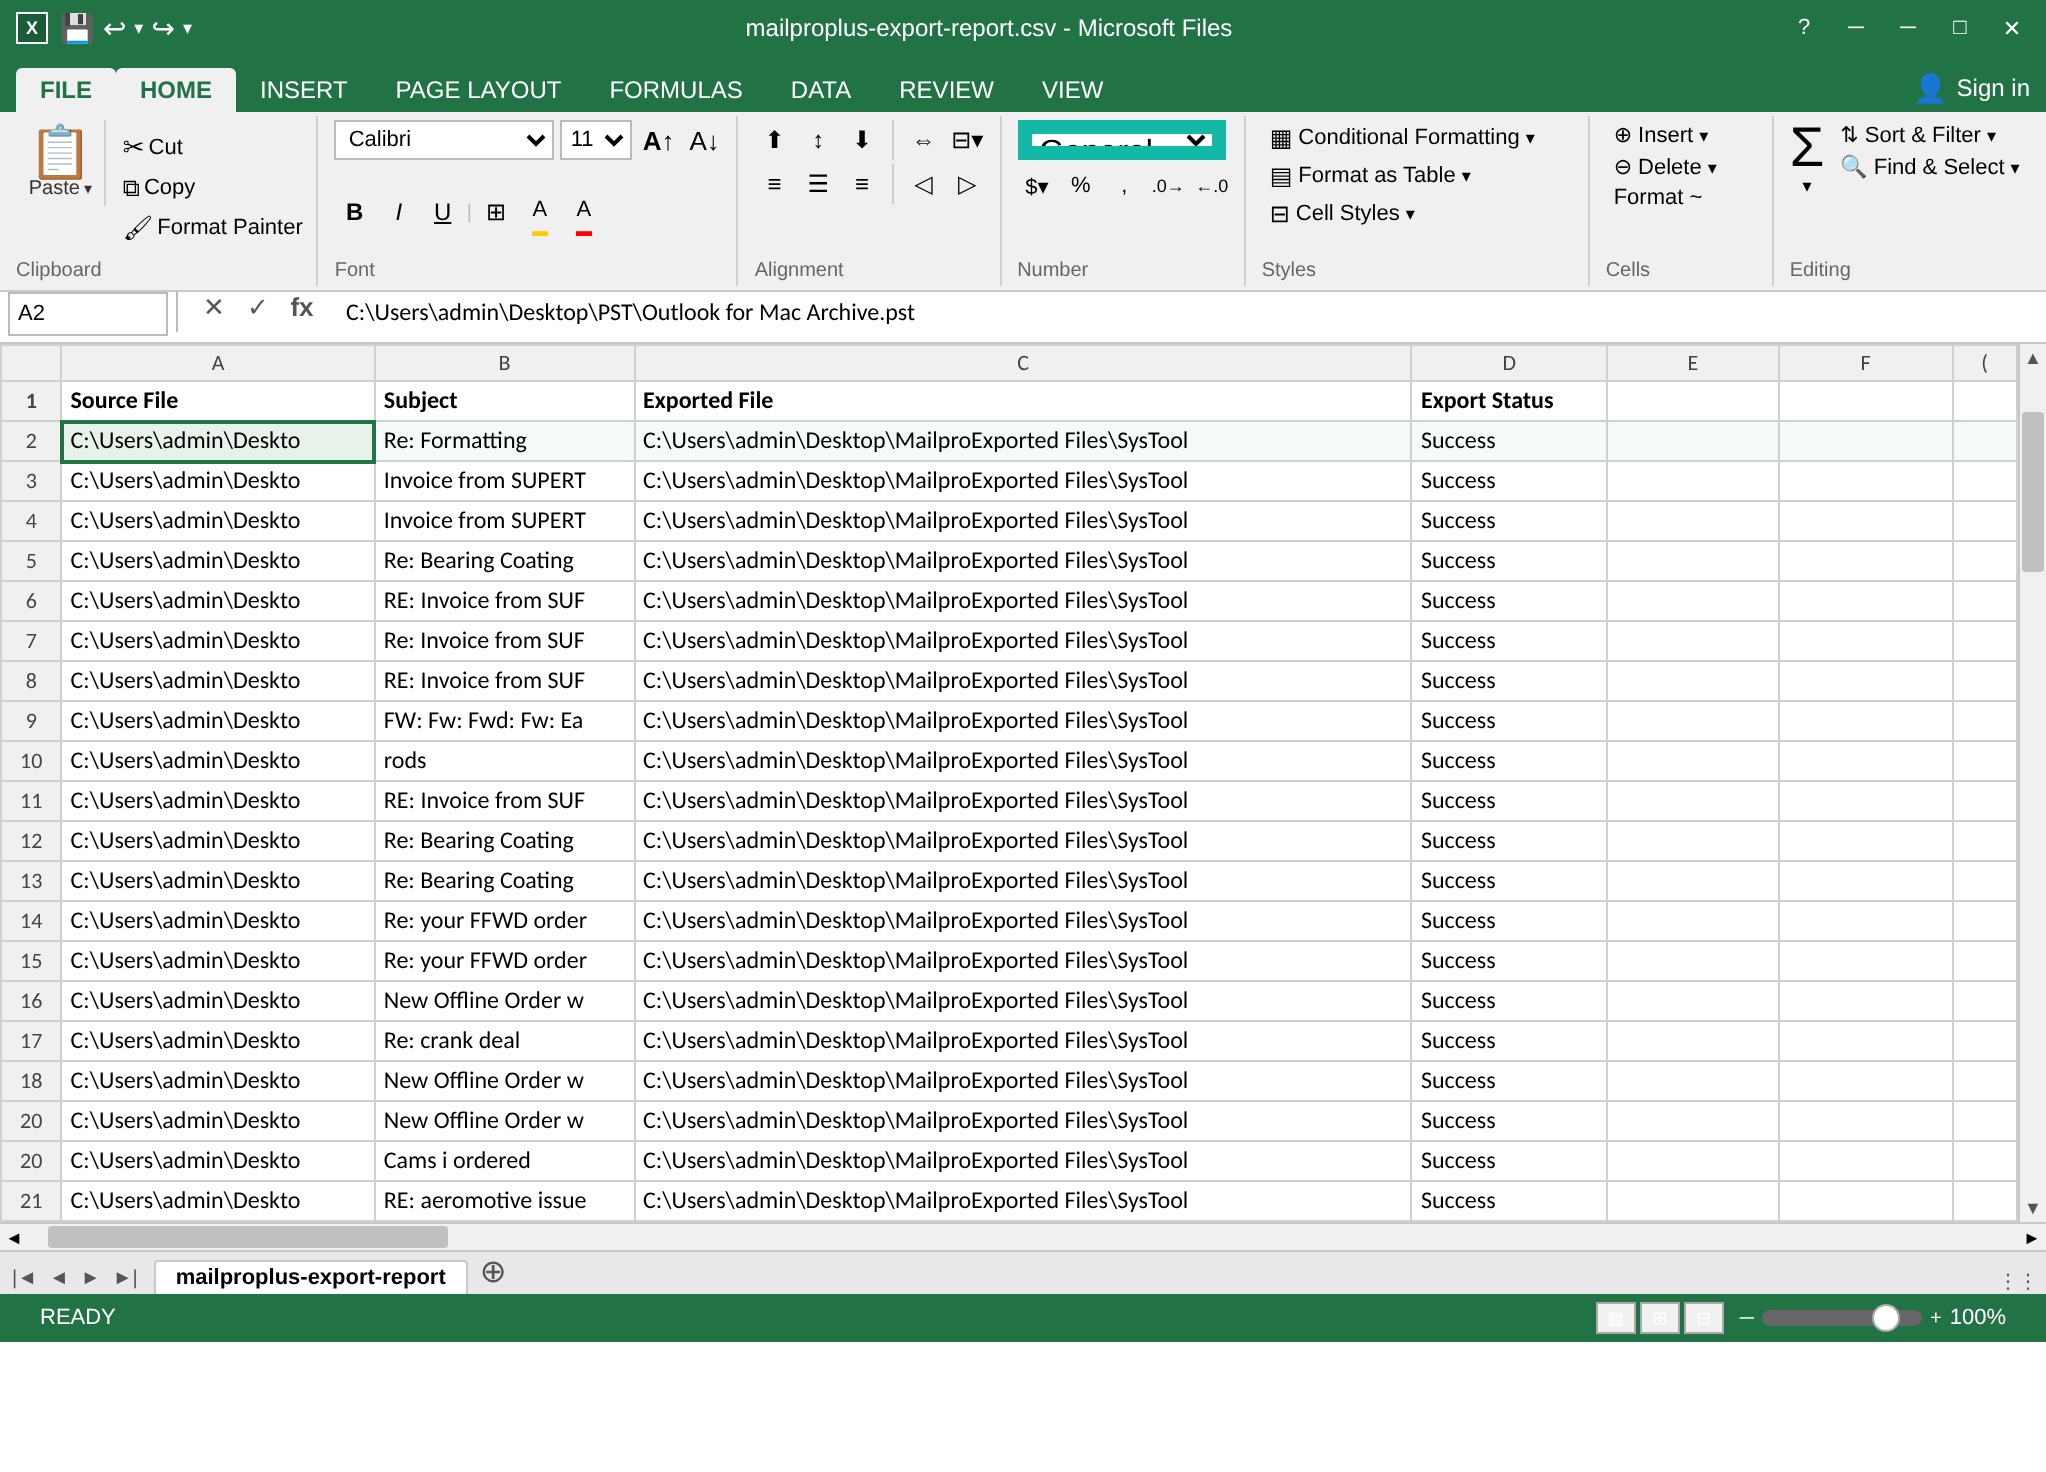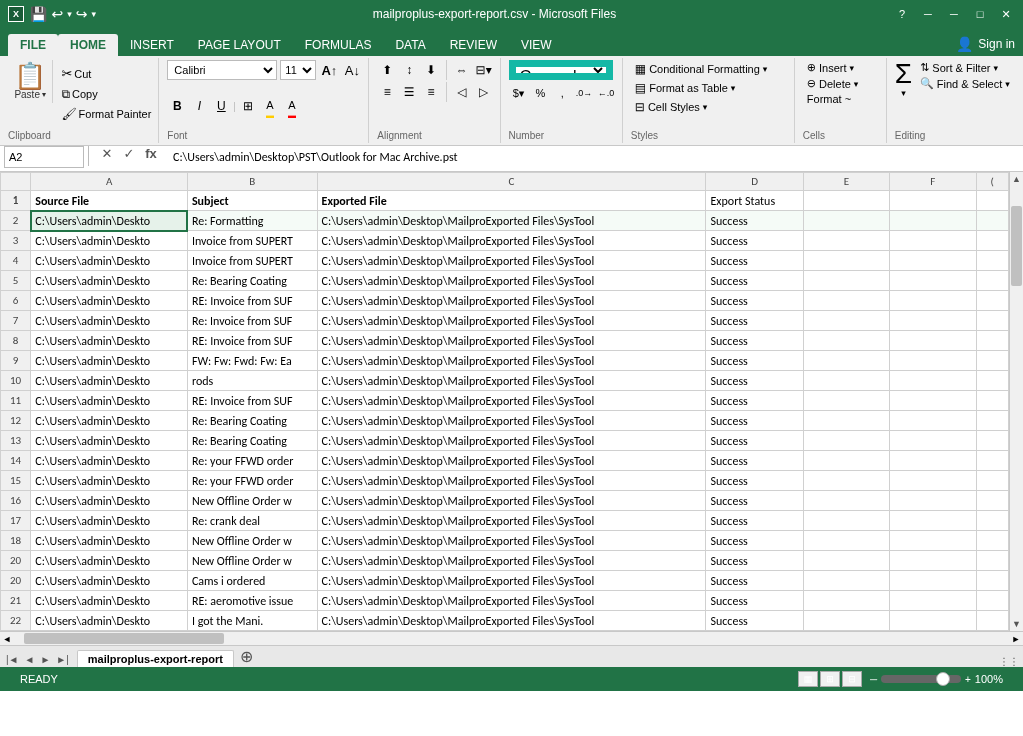--- a/index.html
+++ b/index.html
@@ -486,21 +486,21 @@
             <th class="col-header" style="width:30px">(</th>
           </tr>
         </thead>
         <tbody id="sheet-body">
 
           <tr class="header-row">
             <td class="row-num">1</td>
             <td class="col-a" style="font-weight:bold">Source File</td>
             <td class="col-b" style="font-weight:bold">Subject</td>
             <td class="col-c" style="font-weight:bold">Exported File</td>
-            <td class="col-d" style="font-weight:normal">Export Status</td>
+            <td class="col-d" style="font-weight:bold">Export Status</td>
             <td class="col-e"></td>
             <td class="col-f"></td>
             <td></td>
           </tr>
         <tr class="active-row">
               <td class="row-num">2</td>
               <td class="col-a selected-cell">C:\Users\admin\Deskto</td>
               <td class="col-b">Re: Formatting</td>
               <td class="col-c">C:\Users\admin\Desktop\MailproExported Files\SysTool</td>
               <td class="col-d">Success</td>
@@ -691,30 +691,20 @@
             <tr>
               <td class="row-num">21</td>
               <td class="col-a">C:\Users\admin\Deskto</td>
               <td class="col-b">RE: aeromotive issue</td>
               <td class="col-c">C:\Users\admin\Desktop\MailproExported Files\SysTool</td>
               <td class="col-d">Success</td>
               <td class="col-e"></td>
               <td class="col-f"></td>
               <td></td>
             </tr>
-            <tr>
-              <td class="row-num">22</td>
-              <td class="col-a">C:\Users\admin\Deskto</td>
-              <td class="col-b">I got the Mani.</td>
-              <td class="col-c">C:\Users\admin\Desktop\MailproExported Files\SysTool</td>
-              <td class="col-d">Success</td>
-              <td class="col-e"></td>
-              <td class="col-f"></td>
-              <td></td>
-            </tr>
           </tbody>
       </table>
     </div>
 
     <div class="vscroll">
       <div class="vscroll-btn">▲</div>
       <div class="vscroll-track">
         <div class="vscroll-thumb"></div>
       </div>
       <div class="vscroll-btn">▼</div>

